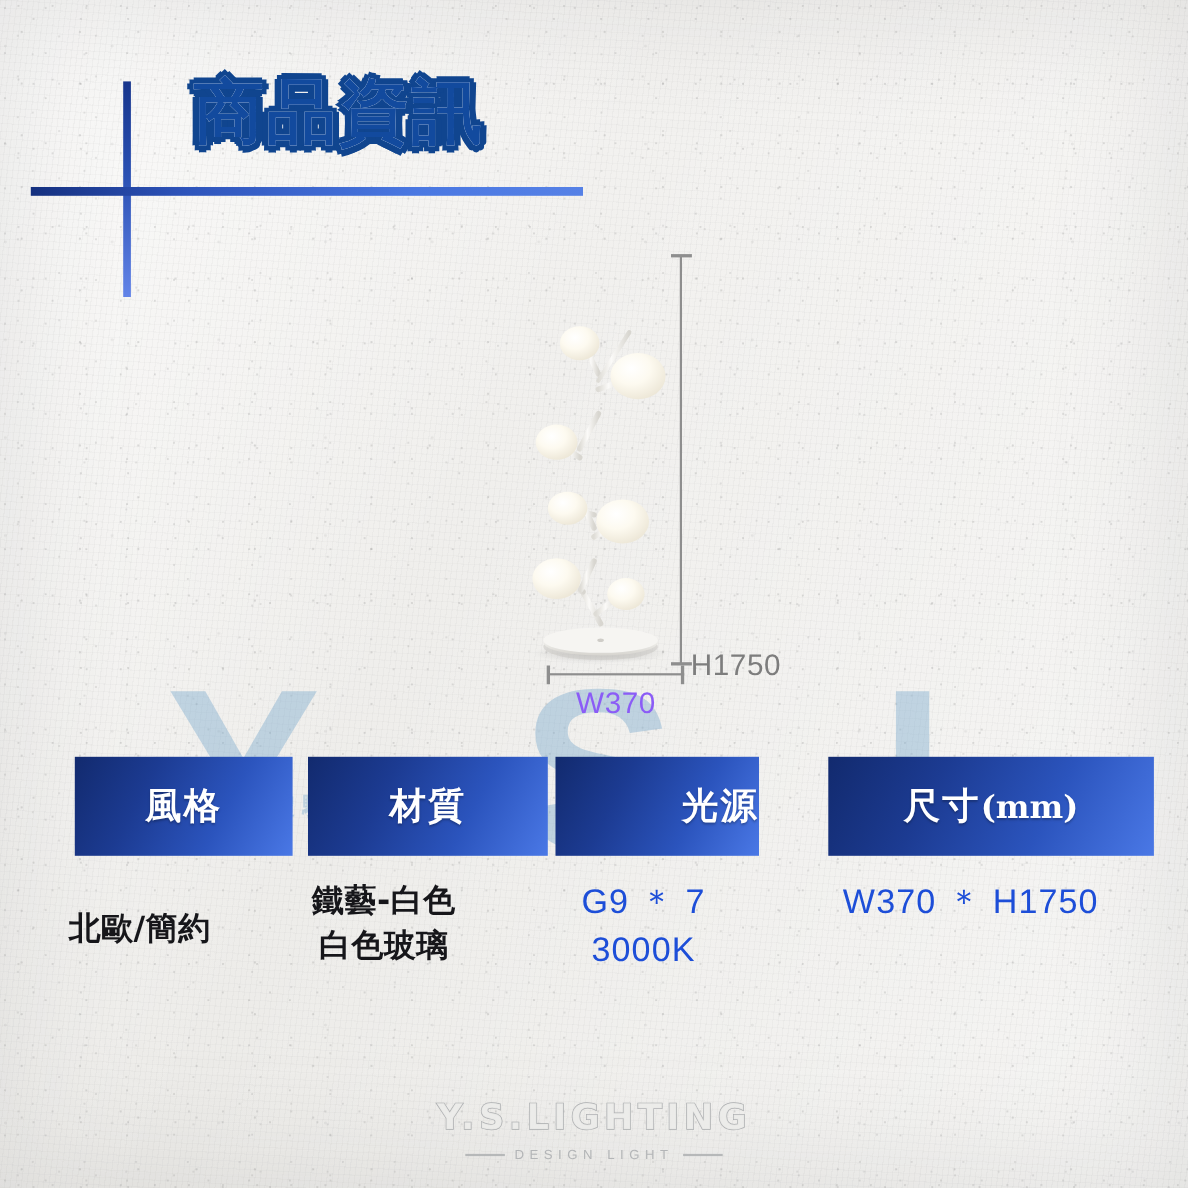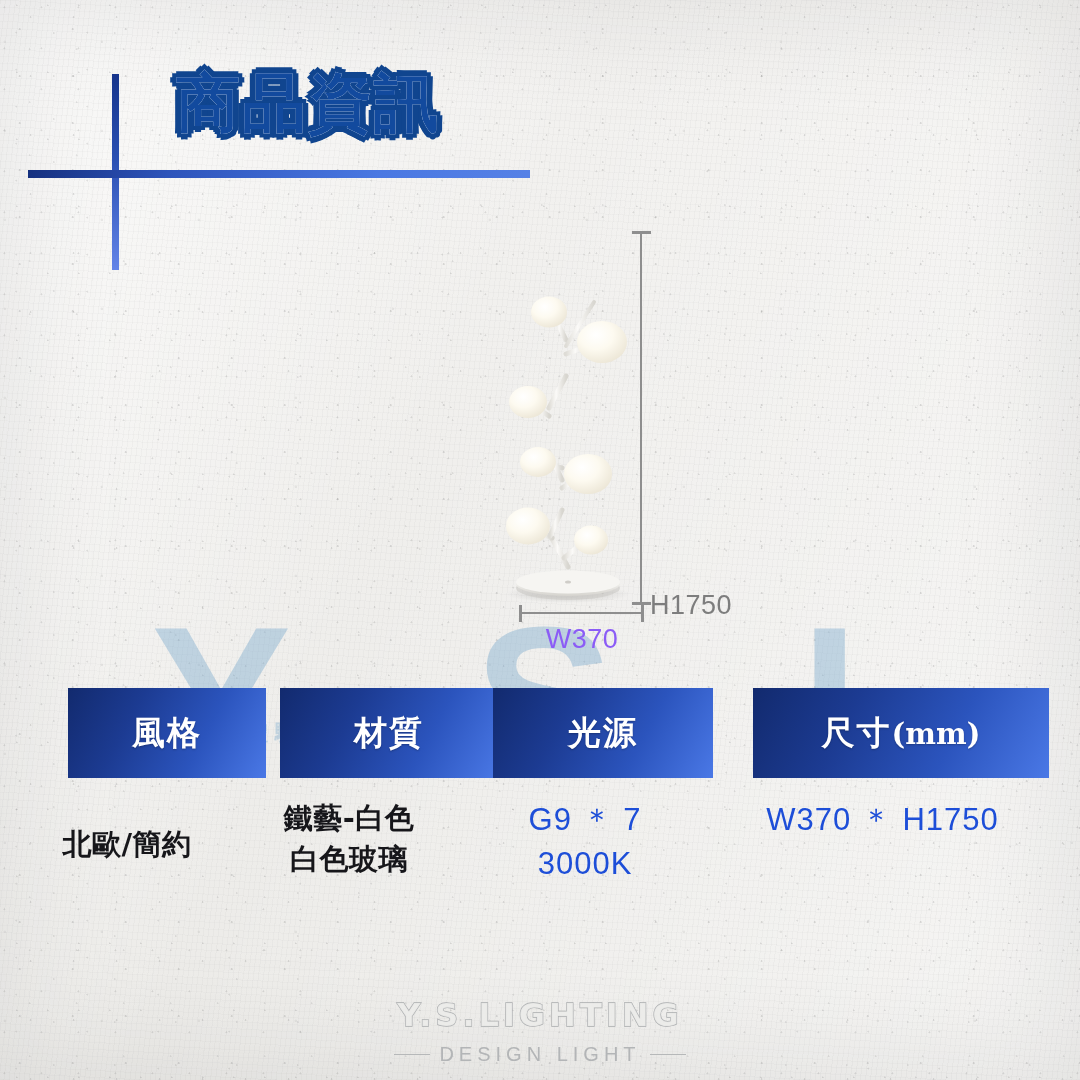--- a/index.html
+++ b/index.html
@@ -77,21 +77,21 @@
     paint-order:stroke fill;
     text-shadow:
        0 0 0 #fff,
        6px 0 0 #10458f, -6px 0 0 #10458f,
        0 6px 0 #10458f, 0 -6px 0 #10458f,
        4px 4px 0 #10458f, -4px 4px 0 #10458f,
        4px -4px 0 #10458f, -4px -4px 0 #10458f;
   }
 
   
-  #product-figure{ position:absolute; z-index:4; left:454px; top:215px; width:330px; height:420px; }
+  #product-figure{ position:absolute; z-index:4; left:432px; top:215px; width:330px; height:420px; }
   #lamp-svg{ position:absolute; left:40px; top:5px; }
 
   
   #dim-height{ position:absolute; left:186px; top:17px; width:2px; height:372px; background:#8e8e8e; }
   #dim-height-cap-top{ position:absolute; left:178px; top:16px; width:19px; height:3px; background:#8e8e8e; }
   #dim-height-cap-bottom{ position:absolute; left:178px; top:387px; width:19px; height:3px; background:#8e8e8e; }
   #dim-height-label{
     position:absolute; left:196px; top:390px;
     font-size:27px; color:#7d7d7d; letter-spacing:.5px; white-space:nowrap;
     transform:translateY(-50%);
@@ -116,21 +116,21 @@
     font-family:"DejaVu Sans","Liberation Sans",sans-serif;
     color:#ffffff; font-weight:700; font-size:33px; letter-spacing:2px;
     text-shadow:0 1px 2px rgba(0,0,0,.25);
   }
   .spec-header-label .unit{
     font-family:"DejaVu Serif","Liberation Serif",serif;
     font-size:29px; letter-spacing:0;
   }
   .spec-col-0{ left:28px;  width:198px; }
   .spec-col-1{ left:240px; width:218px; }
-  .spec-col-2{ left:453px; width:220px; }
+  .spec-col-2{ left:465px; width:185px;justify-content:flex-end; }
   .spec-col-3{ left:713px; width:296px; }
 
   .spec-value{
     position:absolute; top:110px; text-align:center;
     line-height:1.42;
   }
   .spec-value .cjk{
     display:block;
     font-family:"DejaVu Sans","Liberation Sans",sans-serif;
     font-weight:700; font-size:29px; color:#16161a; letter-spacing:.5px;
@@ -149,21 +149,21 @@
   #footer-brand{
     font-family:"DejaVu Sans","Liberation Sans",sans-serif;
     font-size:32px; font-weight:700; letter-spacing:4px;
     color:rgba(236,235,233,.92);
     -webkit-text-stroke:1.3px rgba(168,170,172,.95);
     paint-order:stroke fill;
   }
   #footer-tagline{
     margin-top:9px;
     font-family:"Liberation Sans","DejaVu Sans",sans-serif;
-    font-size:20px; font-weight:400; letter-spacing:5px;
+    font-size:12px; font-weight:400; letter-spacing:5px;
     color:rgba(176,178,180,.95);
     display:flex; align-items:center; justify-content:center; gap:9px;
   }
   #footer-rule-left, #footer-rule-right{
     width:36px; height:1.6px; background:rgba(176,178,180,.9);
   }
 </style>
 </head>
 <body>
 

